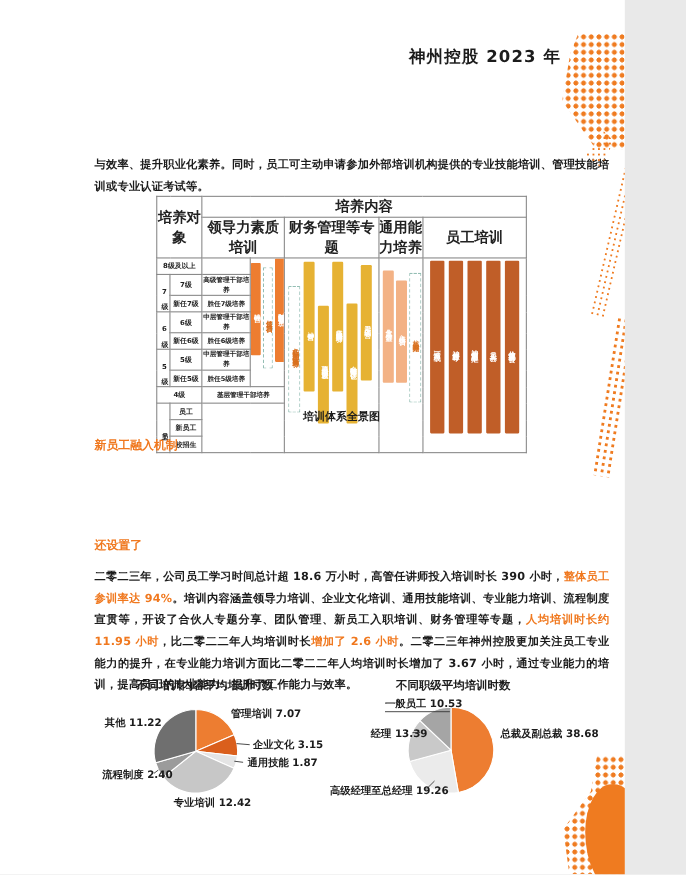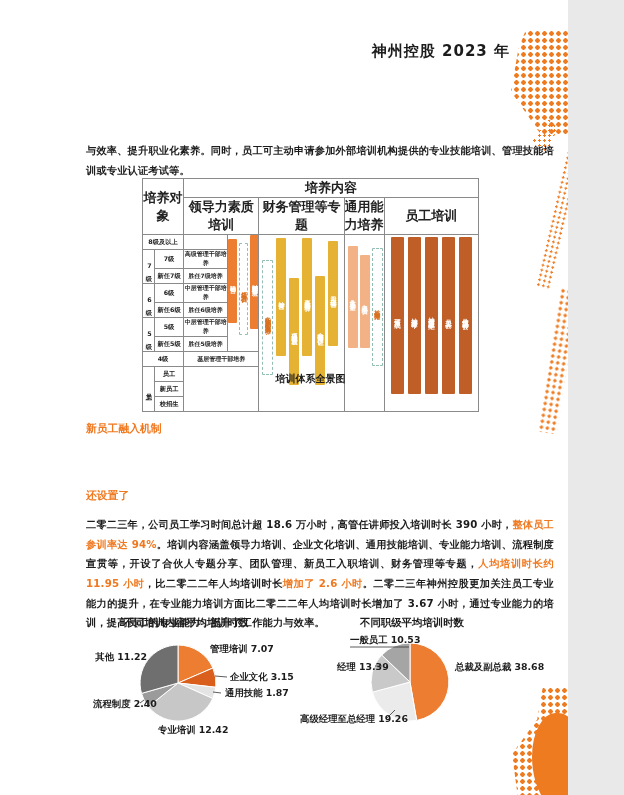--- a/index.html
+++ b/index.html
@@ -172,21 +172,21 @@
             <td>新员工</td>
           </tr>
         <tr>
             <td>校招生</td>
           </tr>
       </tbody>
     </table>
   </div>
   <div class="tcaption">培训体系全景图</div>
 
-  <div class="sec-h" style="top:422px;">新员工融入机制</div>
+  <div class="sec-h" style="top:398px;">新员工融入机制</div>
 
   <div class="sec-h" style="top:489px;">还设置了</div>
   <p class="para" style="top:505px;" id="sec2-p"><span>二零二三年，公司员工学习时间总计超 18.6 万小时，高管任讲师投入培训时长 390 小时，</span><span class="hl">整体员工参训率达 94%</span><span>。培训内容涵盖领导力培训、企业文化培训、通用技能培训、专业能力培训、流程制度宣贯等，开设了合伙人专题分享、团队管理、新员工入职培训、财务管理等专题，</span><span class="hl">人均培训时长约 11.95 小时</span><span>，比二零二二年人均培训时长</span><span class="hl">增加了 2.6 小时</span><span>。二零二三年神州控股更加关注员工专业能力的提升，在专业能力培训方面比二零二二年人均培训时长增加了 3.67 小时，通过专业能力的培训，提高员工的专业能力，提升了工作能力与效率。</span></p>
 
   <svg class="pie" id="pie1" style="left:55px;top:612px;" width="270" height="152">
       <text x="131" y="14" text-anchor="middle" class="pie-title">不同培训内容平均培训时数</text>
       <path d="M123,71 L123.0,33.0 A38,38 0 0 1 157.9,56.0 Z" fill="#ED7D31" stroke="#fff" stroke-width="1"></path>
       <text x="155" y="40" text-anchor="start" class="pie-label">管理培训 7.07</text>
       <path d="M123,71 L157.9,56.0 A38,38 0 0 1 160.8,75.3 Z" fill="#DA5F1C" stroke="#fff" stroke-width="1"></path>
       <text x="175" y="68" text-anchor="start" class="pie-label">企业文化 3.15</text>

